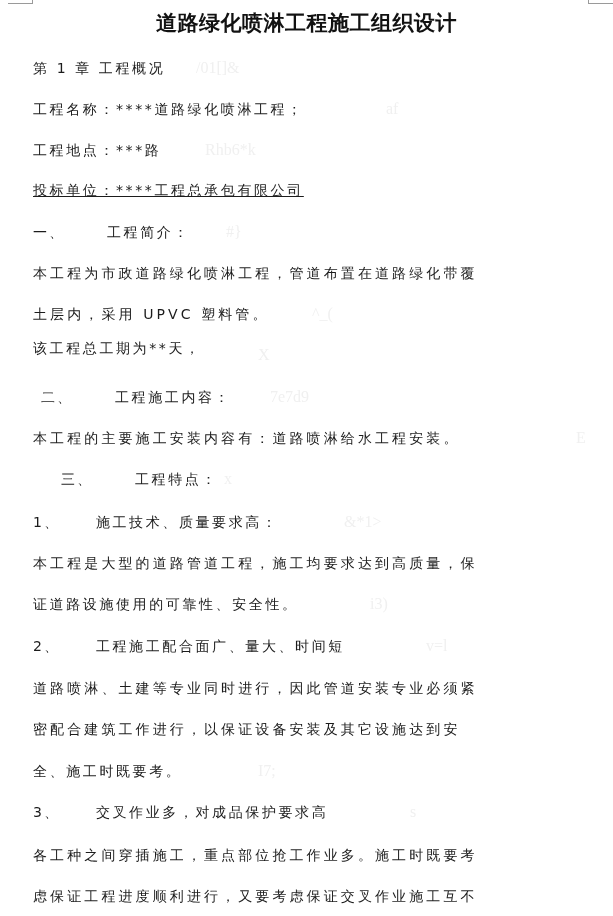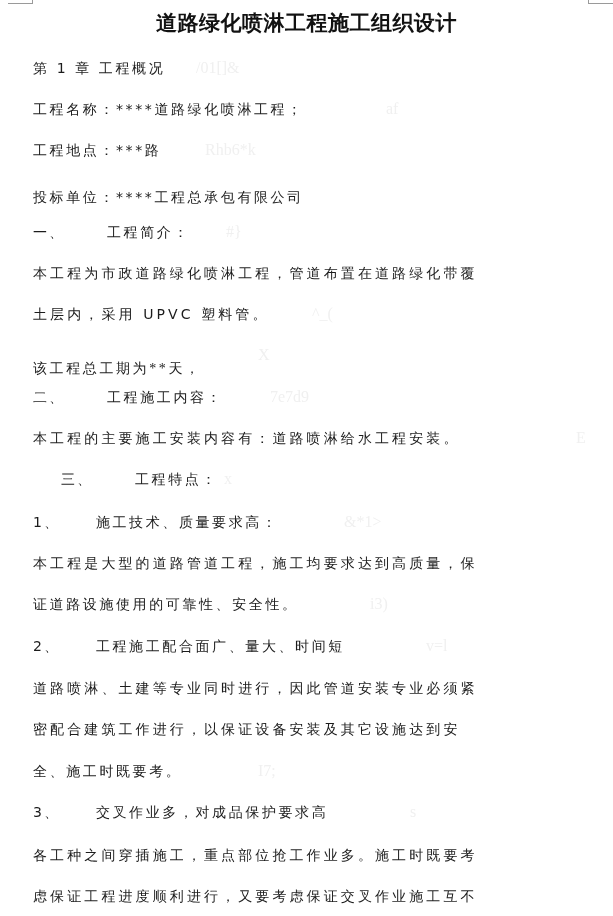--- a/index.html
+++ b/index.html
@@ -79,34 +79,34 @@
 
   <div class="line" style="top:56px;">第  1 章  工程概况</div>
   <div class="ghost" style="left:196px; top:56px;">/01[]&amp;</div>
 
   <div class="line" style="top:97px;">工程名称：****道路绿化喷淋工程；</div>
   <div class="ghost" style="left:386px; top:97px;">af</div>
 
   <div class="line" style="top:138px;">工程地点：***路</div>
   <div class="ghost" style="left:205px; top:138px;">Rhb6*k</div>
 
-  <div class="line" style="top:185px;">投标单位：****工程总承包有限公司</div>
+  <div class="line" style="top:178px;text-decoration:underline;">投标单位：****工程总承包有限公司</div>
 
   <div class="line" style="top:220px;">
     <span class="num">一、</span><span class="gap-wide"></span><span>工程简介：</span>
   </div>
   <div class="ghost" style="left:226px; top:220px;">#}</div>
 
   <div class="line body-line" style="top:261px;">本工程为市政道路绿化喷淋工程，管道布置在道路绿化带覆</div>
   <div class="line body-line" style="top:302px;">土层内，采用 UPVC 塑料管。</div>
   <div class="ghost" style="left:312px; top:302px;">^_(</div>
-  <div class="line" style="top:357px;font-family:Liberation Serif, serif;">该工程总工期为**天，</div>
+  <div class="line" style="top:336px;">该工程总工期为**天，</div>
   <div class="ghost" style="left:258px; top:343px;">X</div>
 
-  <div class="line" style="top:385px;">
+  <div class="line" style="top:385px;margin-left:8px;">
     <span class="num">二、</span><span class="gap-wide"></span><span>工程施工内容：</span>
   </div>
   <div class="ghost" style="left:270px; top:385px;">7e7d9</div>
 
   <div class="line body-line" style="top:426px;">本工程的主要施工安装内容有：道路喷淋给水工程安装。</div>
   <div class="ghost" style="left:576px; top:426px;">E</div>
 
   <div class="line" style="top:467px;margin-left:28px;">
     <span class="num">三、</span><span class="gap-wide"></span><span>工程特点：</span>
   </div>

